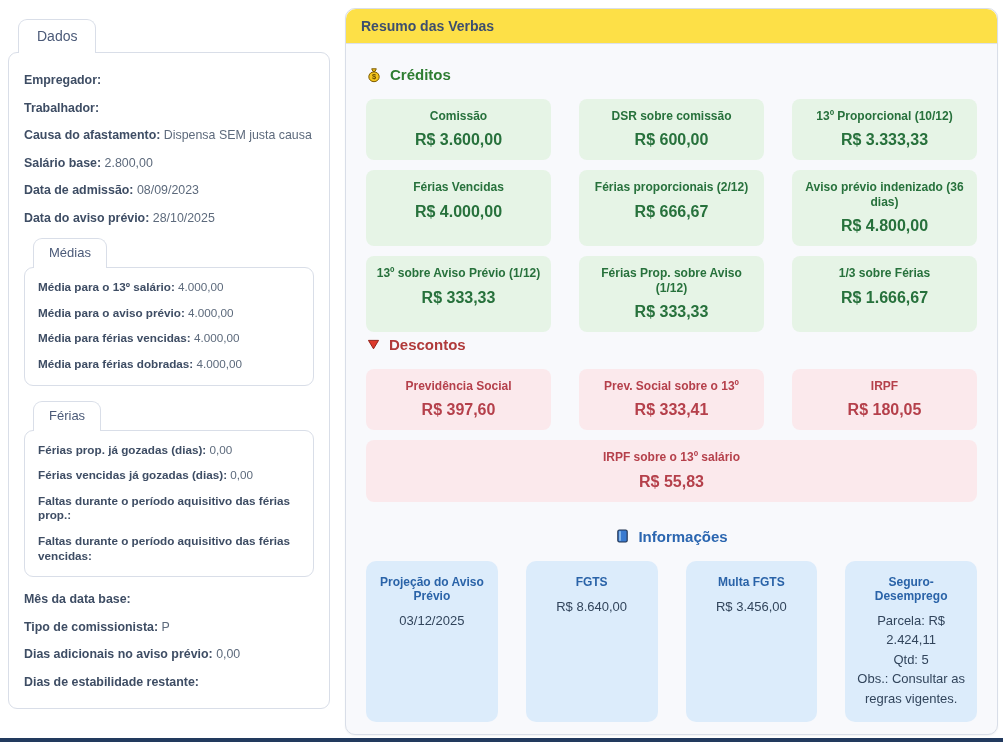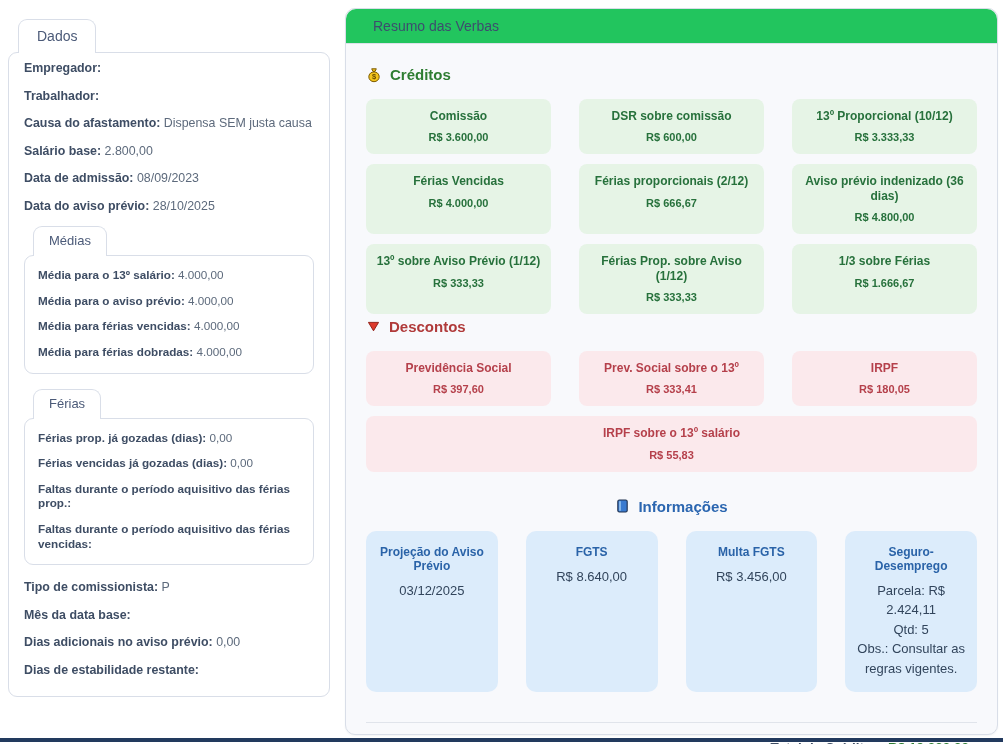--- a/index.html
+++ b/index.html
@@ -17,56 +17,56 @@
   .tab {
     display:inline-block; position:relative; z-index:2;
     background:#fff; border:1px solid #d9dee8; border-bottom:none;
     border-radius:9px 9px 0 0; padding:8px 18px 9px; margin-left:10px;
     font-size:14px; color:#4b5a78;
   }
   .tab.small { padding:6px 15px 8px; font-size:13px; margin-left:9px; }
   .box {
     position:relative; z-index:1; background:#fff;
     border:1px solid #d9dee8; border-radius:9px;
-    margin-top:-1px; padding:8px 15px 6px;
+    margin-top:-1px; padding:20px 15px 6px;
   }
   .box.small { padding:12px 13px 2px; margin-bottom:15px; }
   .field { margin-bottom:12px; font-size:12.4px; line-height:1.25; color:#5d6a7c; }
   .field .flabel { font-weight:bold; color:#3e4d64; }
   .box.small .field { font-size:11.7px; margin-bottom:11px; }
   .group { margin-top:7px; }
 
   
   .panel-right {
     position:absolute; left:345px; top:8px; width:653px; height:727px;
     background:#f8f9fc; border:1px solid #d9dee8; border-radius:10px;
     box-shadow:0 1px 2px rgba(40,60,90,.06);
   }
   .panel-header {
-    background:#22c55e; border-bottom:1px solid #dde1ea;
-    border-radius:10px 10px 0 0; padding:9px 27px;
-    font-size:14px; font-weight:normal; color:#3d4e6e;
+    background:#fde047; border-bottom:1px solid #dde1ea;
+    border-radius:10px 10px 0 0; padding:9px 15px;
+    font-size:14px; font-weight:bold; color:#3d4e6e;
   }
   .panel-body { padding:18px 20px 0; }
 
   .sec-head {
     display:flex; align-items:center; gap:8px;
     font-size:15px; font-weight:600; margin:4px 0 16px;
   }
   .sec-head.creditos   { color:#2e7d32; }
   .sec-head.descontos  { color:#b03a3a; }
   .sec-head.informacoes{ color:#2b66b0; margin-top:26px;justify-content:center; }
   .sec-head .icon { display:inline-flex; line-height:0; }
 
   .grid3 { display:grid; grid-template-columns:repeat(3,1fr); gap:10px 28px; }
   .grid4 { display:grid; grid-template-columns:repeat(4,1fr); gap:28px; }
 
   .card { border-radius:8px; padding:10px 8px 11px; text-align:center; }
   .card .card-label { font-size:12px; font-weight:bold; margin-bottom:8px; line-height:1.2; }
-  .card .card-value { font-size:11px; font-weight:bold; }
+  .card .card-value { font-size:16px; font-weight:bold; }
   .card.green { background:#e6f4e6; }
   .card.green .card-label, .card.green .card-value { color:#27713c; }
   .card.pink { background:#fbe9ec; }
   .card.pink .card-label, .card.pink .card-value { color:#b5404b; }
   .card.full { grid-column:1 / -1; }
 
   .icard { background:#dcecfb; border-radius:10px; padding:14px 10px; text-align:center; }
   .icard-title { font-size:12px; font-weight:bold; color:#2a63a8; margin-bottom:8px; }
   .icard-lines { font-size:13px; color:#32455c; line-height:1.5; }
 
@@ -152,26 +152,26 @@
   </div>
           <div class="field">
     <span class="flabel">Faltas durante o período aquisitivo das férias vencidas:</span>
     <span class="fvalue"></span>
   </div>
         </div>
     </div>
 
     <div>
         <div class="field">
+    <span class="flabel">Mês da data base:</span>
+    <span class="fvalue"></span>
+  </div>
+        <div class="field">
     <span class="flabel">Tipo de comissionista:</span>
     <span class="fvalue">P</span>
-  </div>
-        <div class="field">
-    <span class="flabel">Mês da data base:</span>
-    <span class="fvalue"></span>
   </div>
         <div class="field">
     <span class="flabel">Dias adicionais no aviso prévio:</span>
     <span class="fvalue">0,00</span>
   </div>
         <div class="field">
     <span class="flabel">Dias de estabilidade restante:</span>
     <span class="fvalue"></span>
   </div>
       </div>

